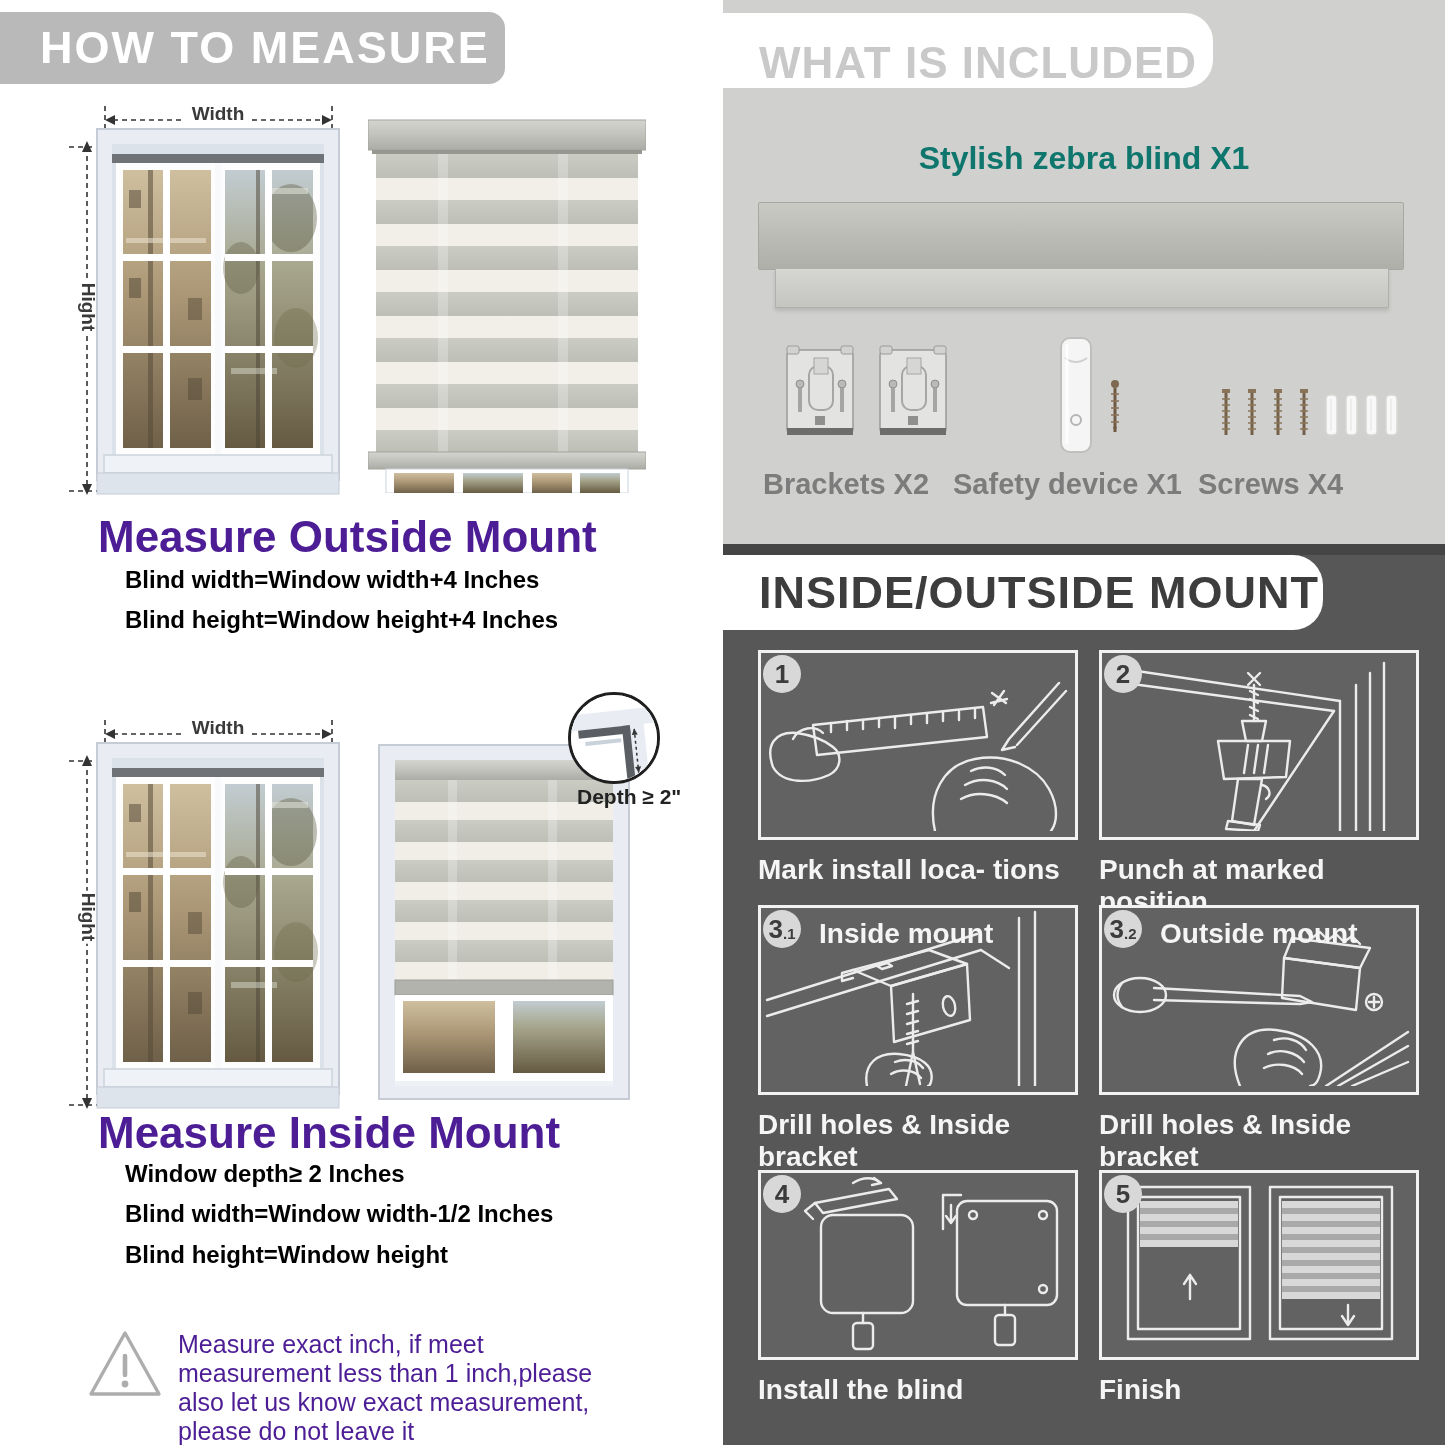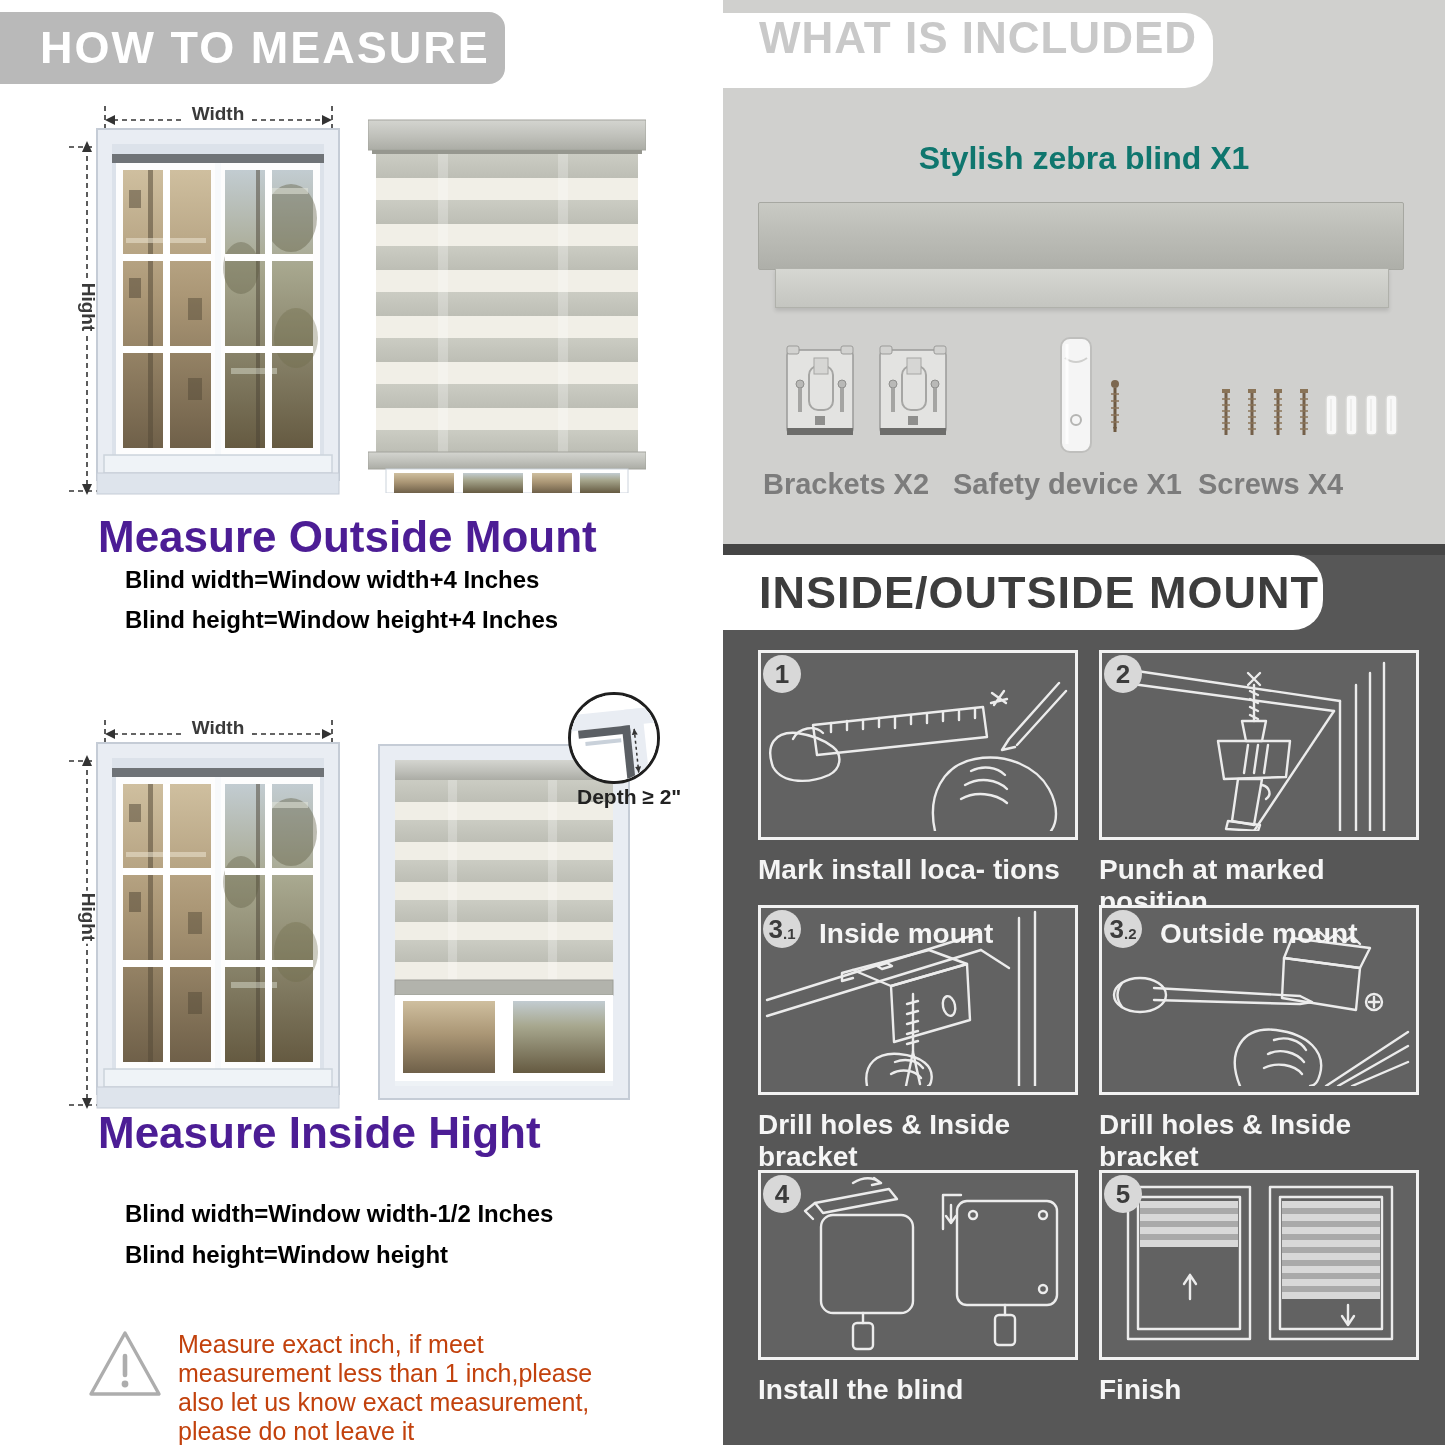--- a/index.html
+++ b/index.html
@@ -15,26 +15,26 @@
   .sec-heading{color:#4c1d95;font-weight:bold;font-size:44px;}
   .sec-line{color:#000000;font-weight:bold;font-size:24px;margin-left:25px;}
 
   .meas-label{color:#3a3a3a;font-weight:bold;font-size:19px;}
   .hight-label{transform:rotate(90deg);transform-origin:center;background:#fff;padding:1px 2px;}
   .depth-label{color:#222;font-weight:bold;font-size:21px;}
 
   .magnifier{left:568px;top:692px;width:86px;height:86px;border:3px solid #1f1f1f;border-radius:50%;
              background:#fff;overflow:hidden;}
 
-  .warn-text{left:178px;top:1330px;width:452px;color:#c2410c;font-size:25px;line-height:29px;font-weight:500;}
+  .warn-text{left:178px;top:1330px;width:452px;color:#4c1d95;font-size:25px;line-height:29px;font-weight:500;}
 
   
   .right-top{left:723px;top:0;width:722px;height:544px;background:#d0d0ce;}
   .included-box{left:0;top:13px;width:490px;height:75px;background:#ffffff;
-                border-radius:0 28px 28px 0;display:flex;align-items:flex-start;}
+                border-radius:0 28px 28px 0;display:flex;align-items:flex-end;}
   .included-box span{color:#c9c9c9;font-weight:bold;font-size:44px;letter-spacing:1px;padding-left:36px;}
   .product-label{left:0;top:140px;width:722px;text-align:center;color:#0f766e;font-weight:bold;font-size:32px;}
   .bar1{left:35px;top:202px;width:644px;height:66px;border:1px solid #a6a7a1;border-radius:2px;
         background:linear-gradient(180deg,#c9cac4 0%,#bcbdb7 45%,#aeafa9 100%);}
   .bar2{left:52px;top:268px;width:612px;height:38px;border:1px solid #b0b1ab;
         background:linear-gradient(180deg,#d6d7d2 0%,#c4c5c0 100%);box-shadow:0 3px 4px rgba(0,0,0,0.12);}
   .item-label{color:#7c7c7c;font-weight:bold;font-size:29px;text-align:left;}
 
   
   .right-bottom{left:723px;top:544px;width:722px;height:1104px;background:#575757;}
@@ -231,22 +231,23 @@
         <rect x="14" y="44" width="36" height="4" fill="#c9d1da"></rect>
         <path d="M64,36 V80" stroke="#333" stroke-width="1.5" stroke-dasharray="3,3" fill="none"></path>
         <path d="M64,36 l-3,6 h6 Z" fill="#333"></path>
           <path d="M64,80 l-3,-6 h6 Z" fill="#333"></path>
       </g>
     </svg>
   </div>
   <span class="abs depth-label" style="left:577px;top:785px">Depth ≥ 2"</span>
 
   <div class="abs" style="left:98px;top:1108px">
-    <span class="sec-heading">Measure Inside Hight</span>
+    <span class="sec-heading">Measure Inside Mount</span>
   </div>
+  <div class="abs sec-line" style="left:100px;top:1160px">Window depth≥ 2 Inches</div>
   <div class="abs sec-line" style="left:100px;top:1200px">Blind width=Window width-1/2 Inches</div>
   <div class="abs sec-line" style="left:100px;top:1241px">Blind height=Window height</div>
 
   <svg class="abs" style="left:86px;top:1326px" width="78" height="76">
     <path d="M39,7 L73,68 H5 Z" stroke="#adadad" stroke-width="3.4" fill="none" stroke-linejoin="round"></path>
     <path d="M39,30 V49" stroke="#adadad" stroke-width="4.6" stroke-linecap="round"></path>
     <circle cx="39" cy="58" r="3.4" fill="#adadad"></circle>
   </svg>
   <div class="abs warn-text">Measure exact inch, if meet measurement less than 1 inch,please also let us know exact measurement, please do not leave it</div>
 

